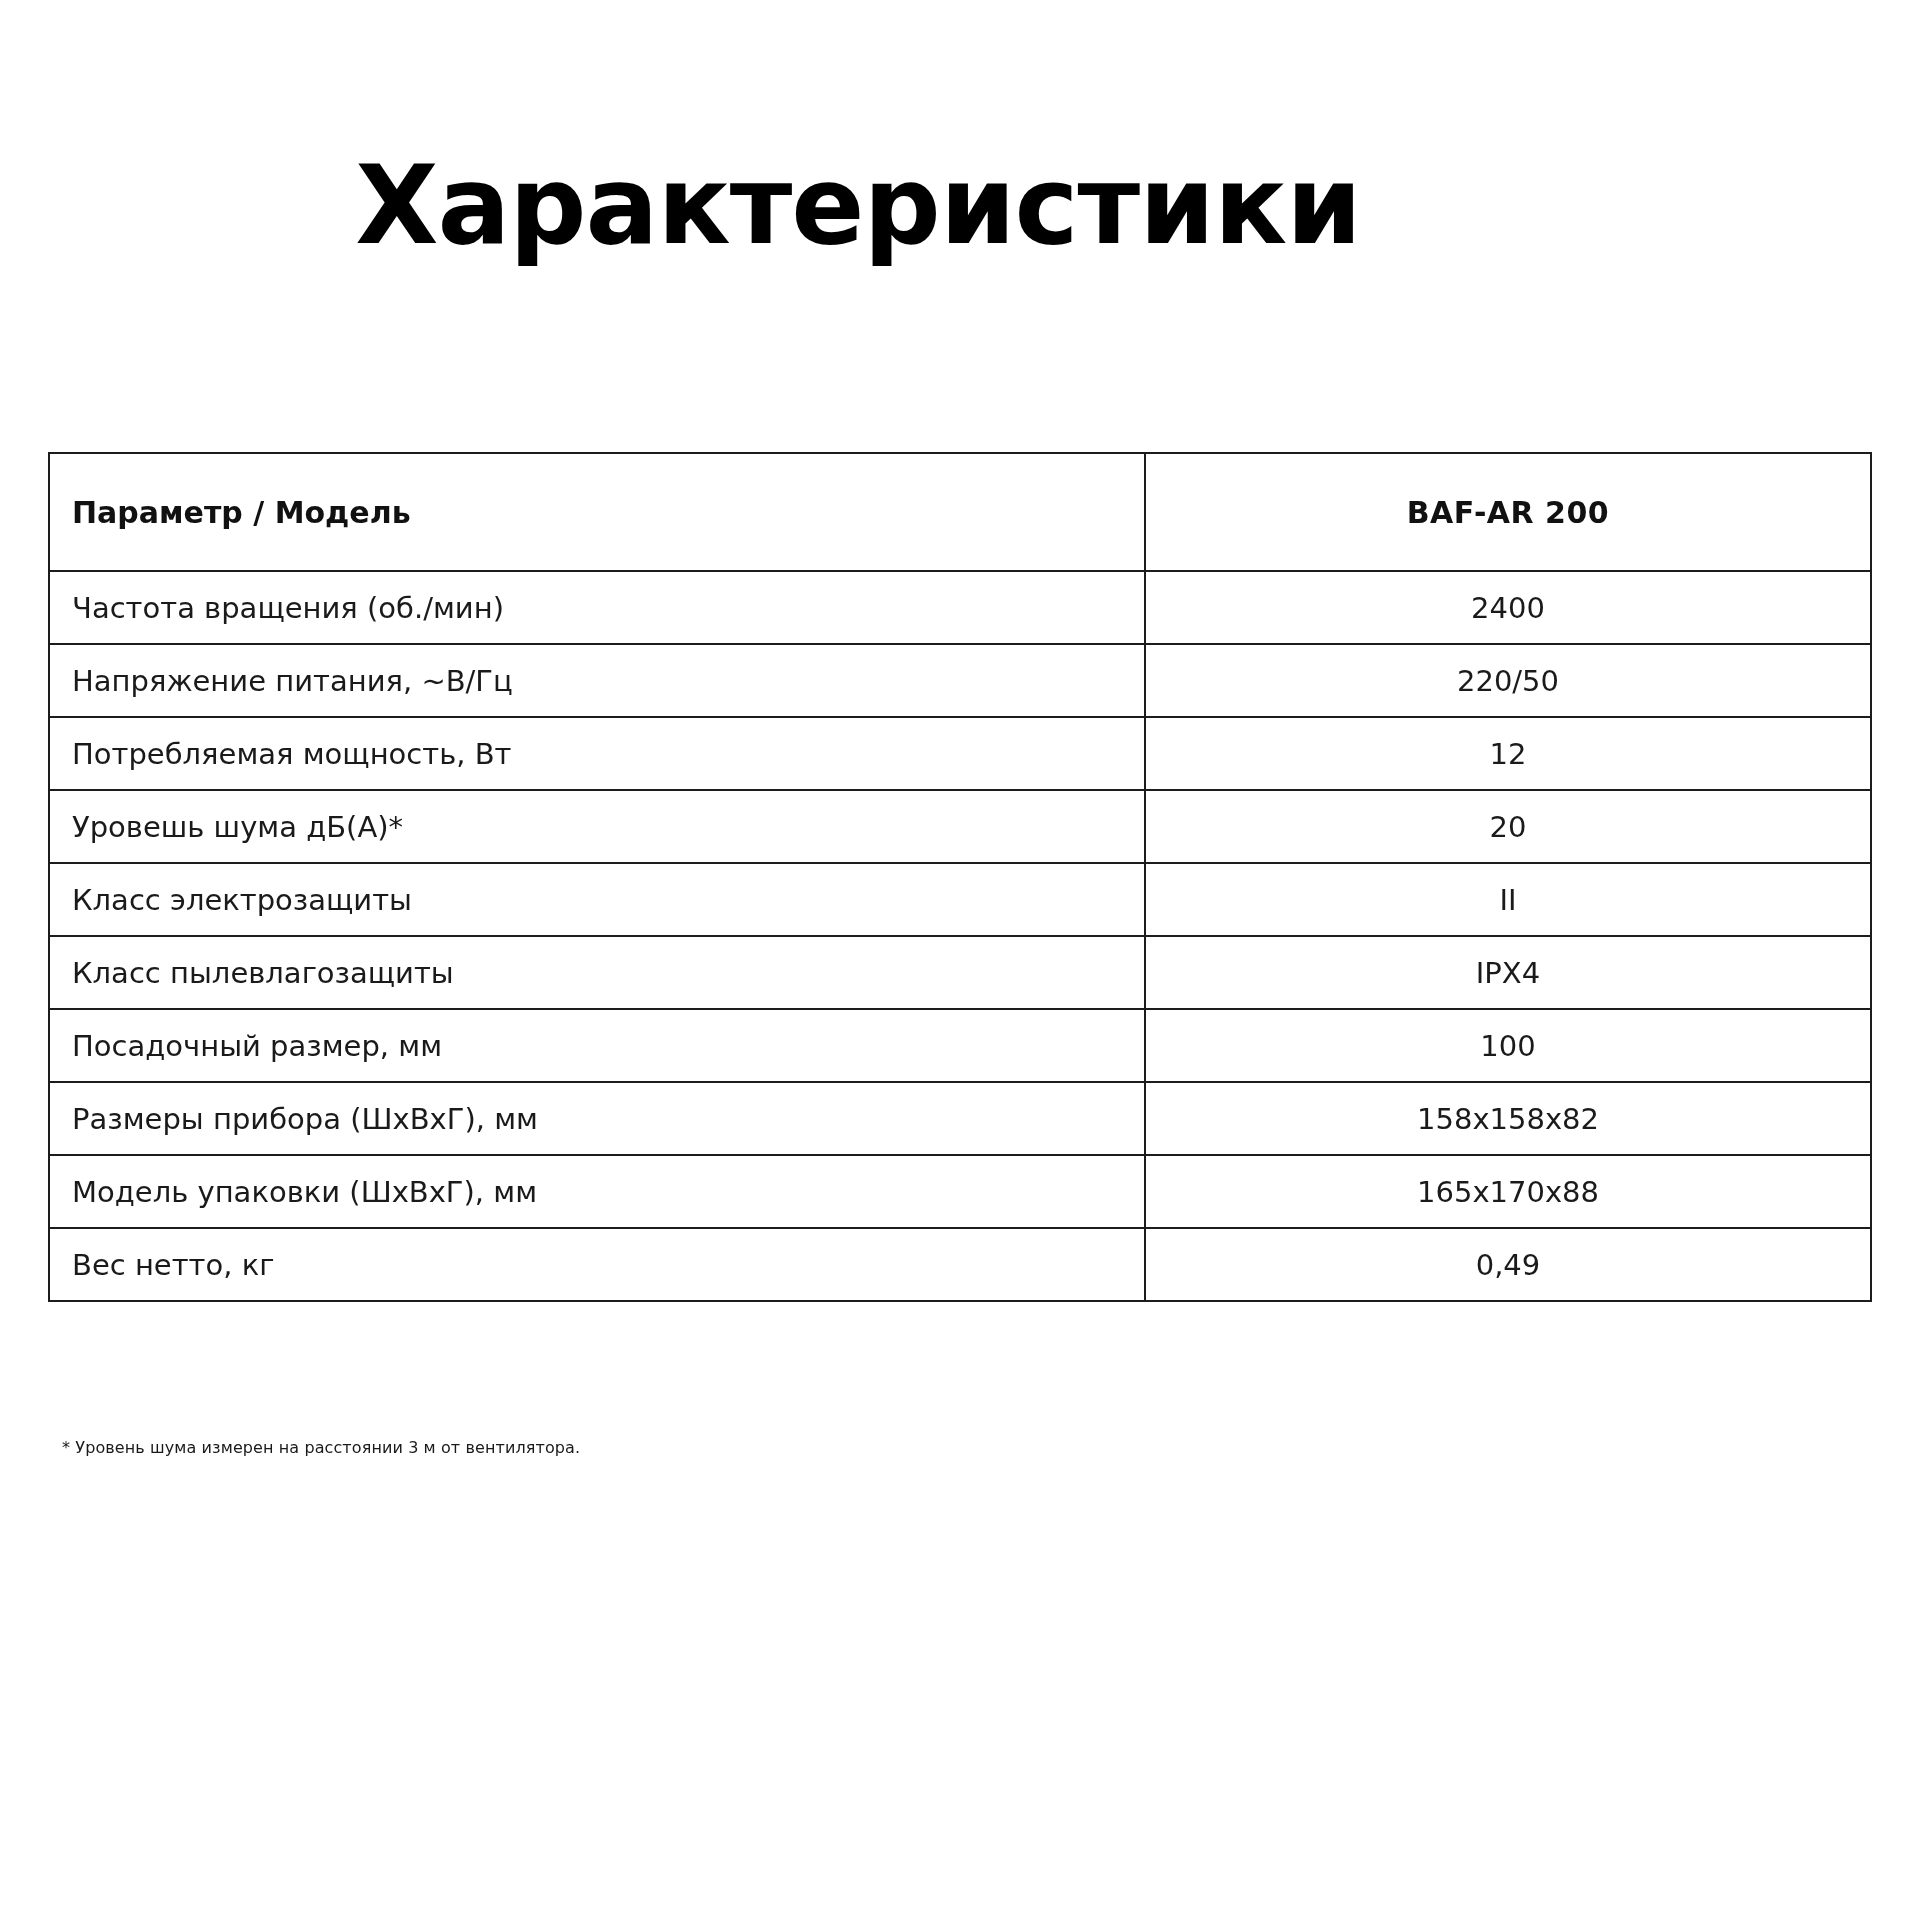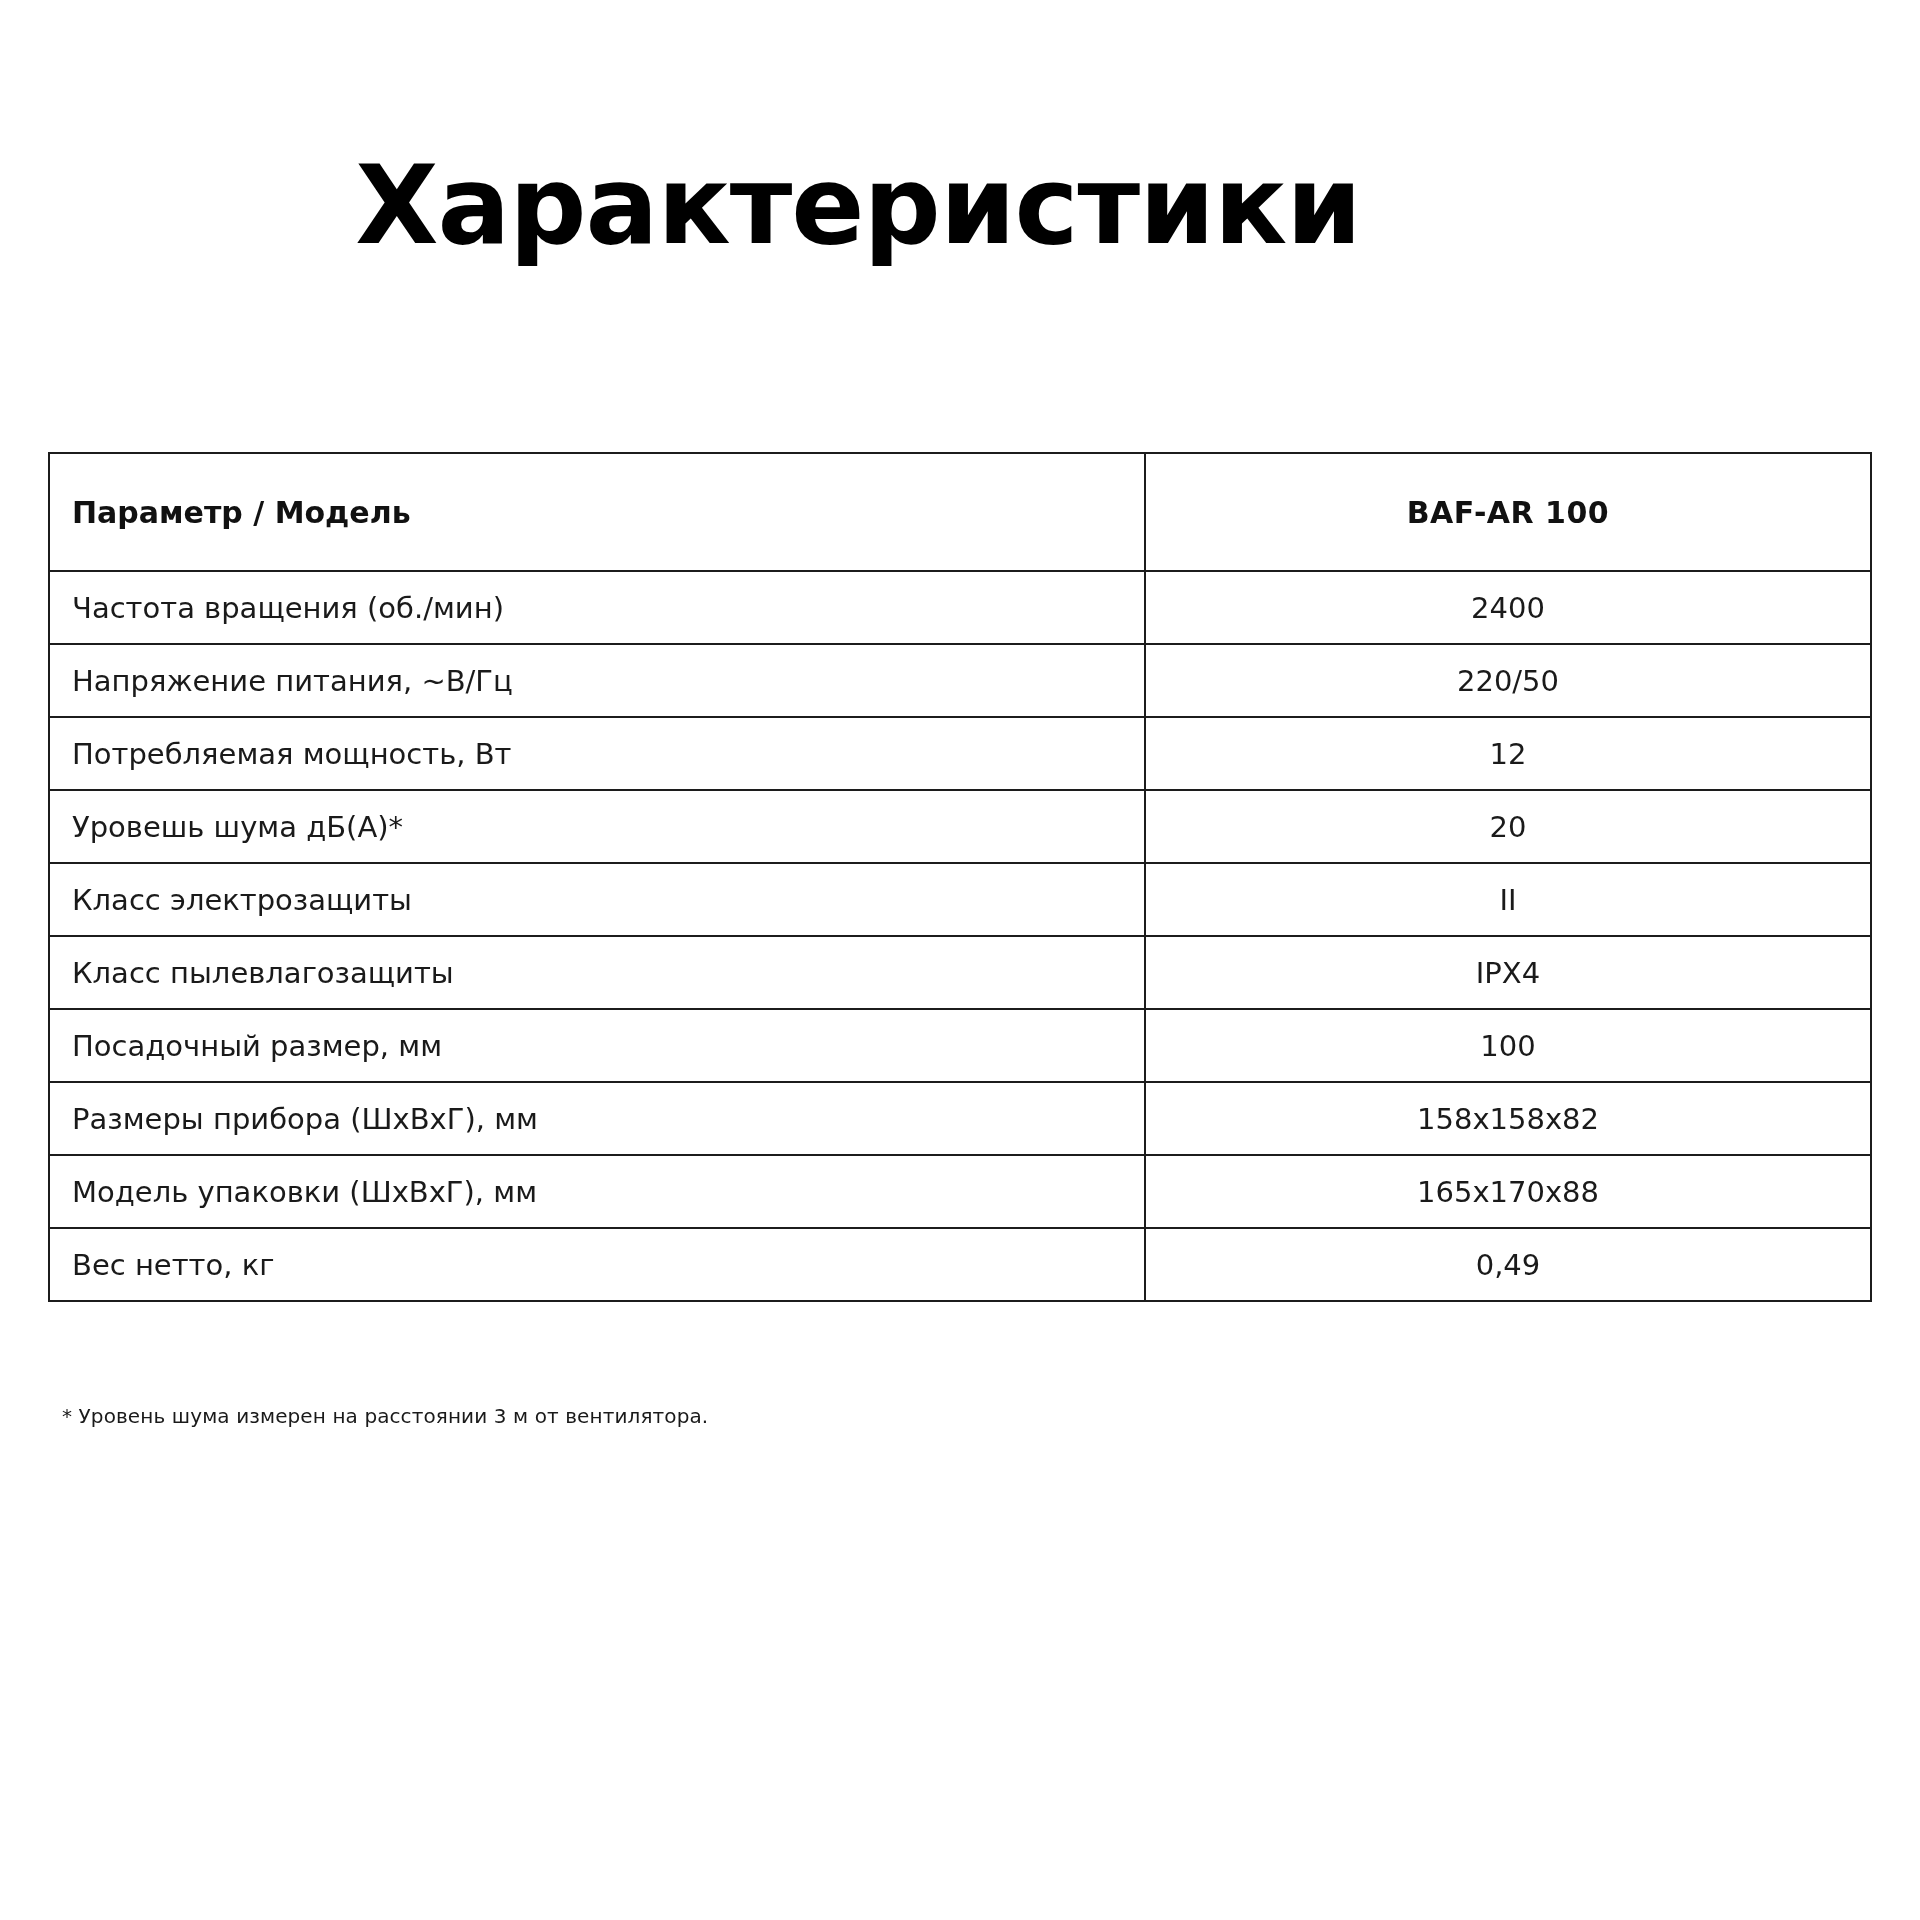--- a/index.html
+++ b/index.html
@@ -82,43 +82,43 @@
     text-align: center;
   }
   sup.sup {
     font-size: 18px;
     vertical-align: super;
     line-height: 0;
   }
   .footnote {
     position: absolute;
     left: 62px;
-    top: 1404px;
-    font-size: 20px;
+    top: 1438px;
+    font-size: 16px;
     color: #1a1a1a;
     letter-spacing: 0.1px;
   }
 </style>
 </head>
 <body>
 
 <div class="page">
 
   <h1 class="title">Характеристики</h1>
 
   <div class="table-wrap">
     <table class="spec">
       <colgroup>
         <col class="c1">
         <col class="c2">
       </colgroup>
       <thead>
         <tr class="hdr-row">
           <th class="hdr-param">Параметр / Модель</th>
-          <th class="hdr-model">BAF-AR  100</th>
+          <th class="hdr-model">BAF-AR  200</th>
         </tr>
       </thead>
       <tbody>
         <tr class="data-row">
           <td class="cell-param">Частота вращения (об./мин)</td>
           <td class="cell-value">2400</td>
         </tr>
         <tr class="data-row">
           <td class="cell-param">Напряжение питания, ~В/Гц</td>
           <td class="cell-value">220/50</td>

